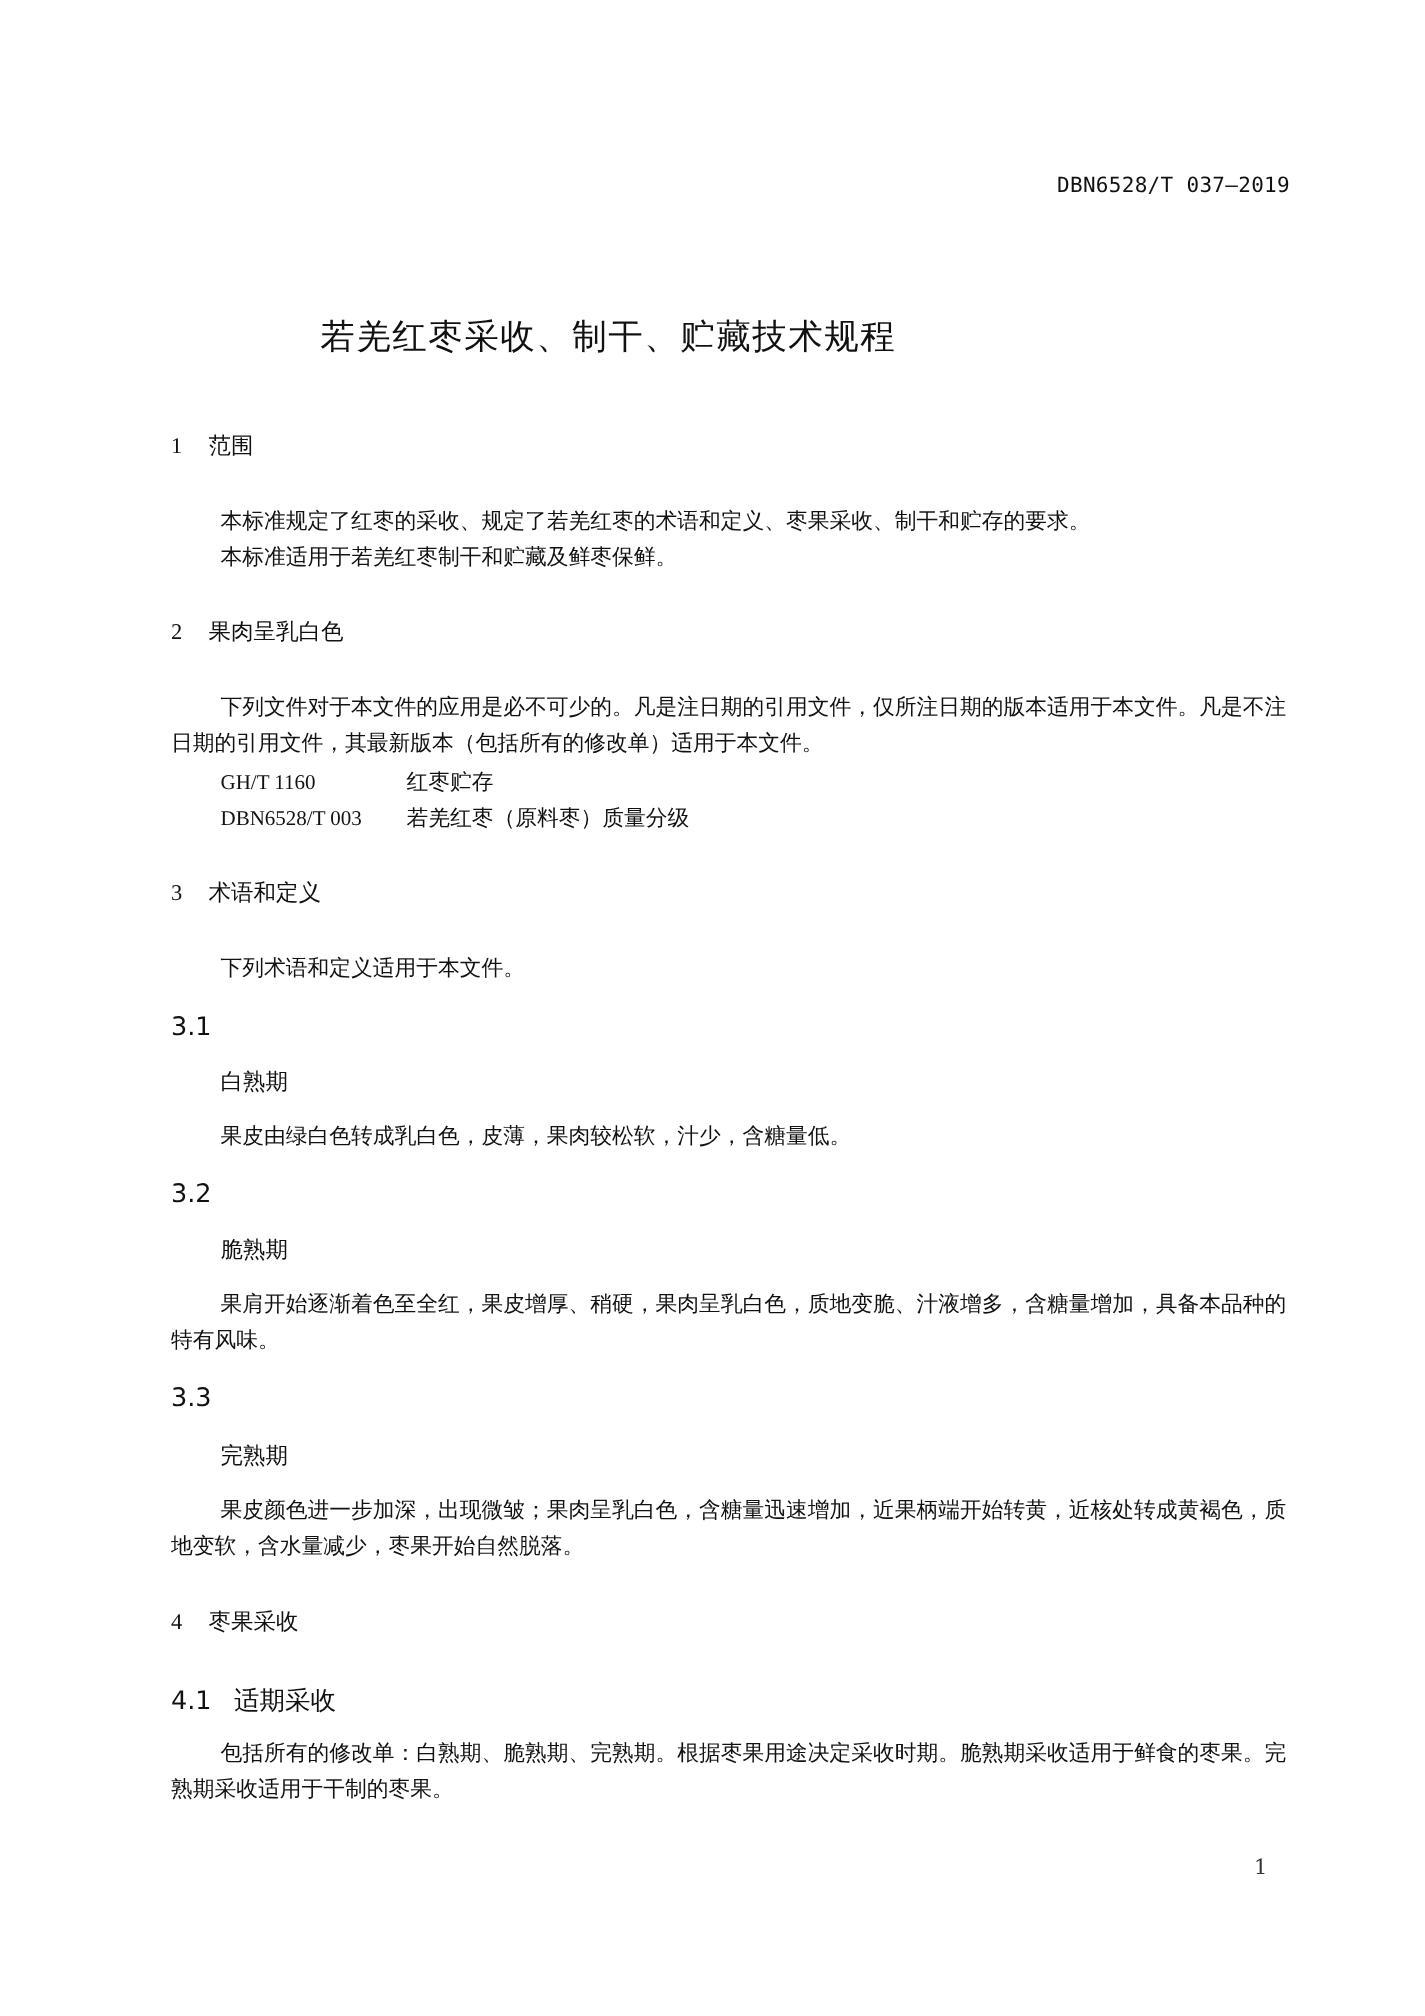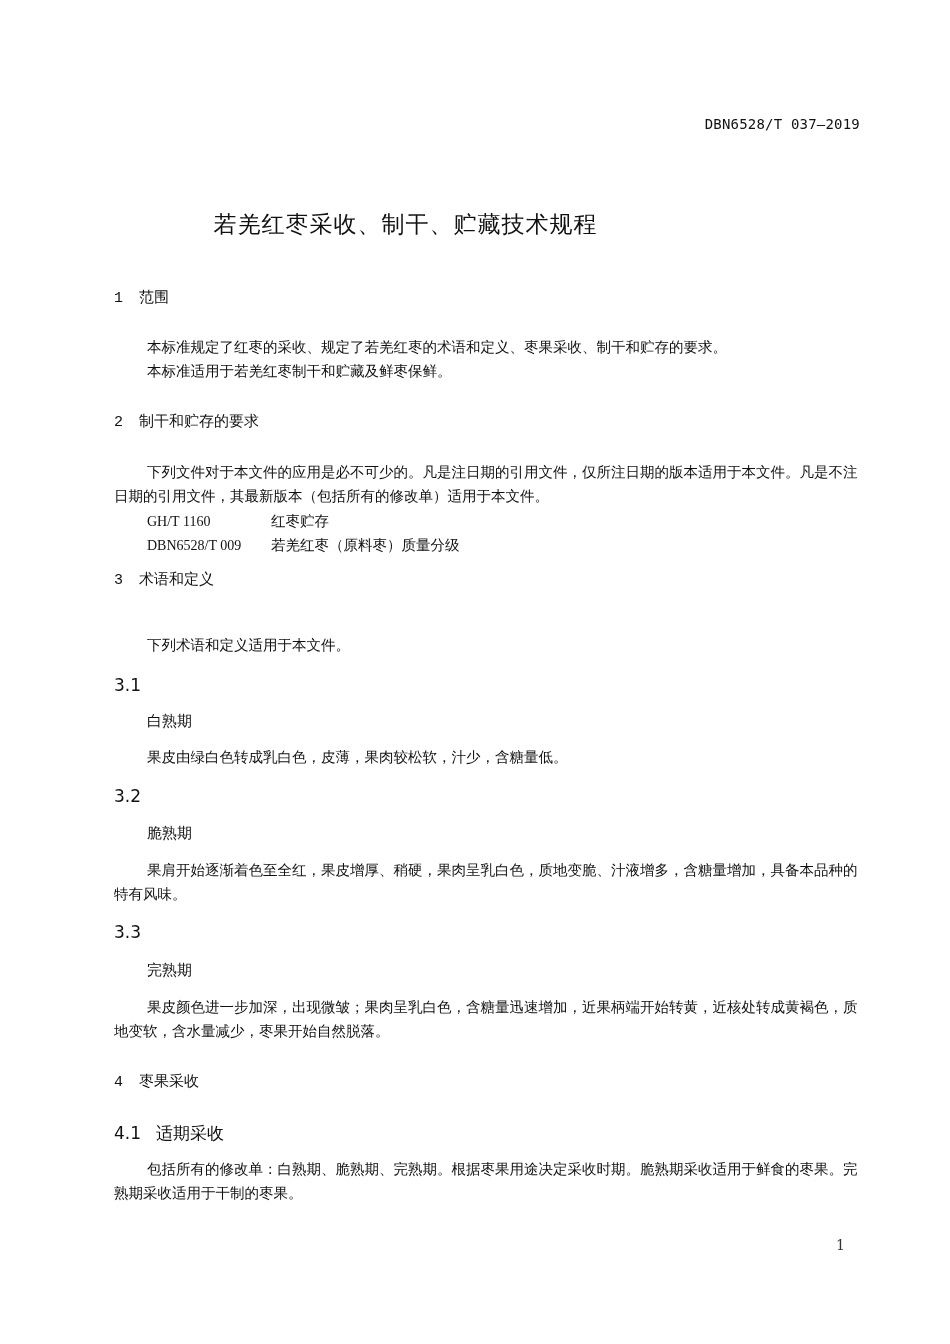--- a/index.html
+++ b/index.html
@@ -12,21 +12,21 @@
   .std-no {
     font-family: "DejaVu Sans Mono", "Liberation Mono", monospace;
     font-size: 14px; top: 116px; right: 90px; letter-spacing: 0.2px;
   }
   .title {
     font-family: "DejaVu Sans", "Liberation Sans", sans-serif;
     font-size: 23px; top: 209px; left: 0; width: 811px; text-align: center;
     letter-spacing: 1px;
   }
   .h1 {
-    font-family: Liberation Mono, monospace;
+    font-family: Liberation Serif, serif;
     font-size: 15px; left: 114px;
   }
   .h1 .num { display: inline-block; width: 25px; }
   .h2 {
     font-family: "DejaVu Sans", "Liberation Sans", sans-serif;
     font-size: 17px; left: 114px;
   }
   .h2 .num { display: inline-block; width: 42px; }
   .term {
     font-family: Liberation Serif, serif;
@@ -47,31 +47,31 @@
 <div class="abs std-no">DBN6528/T 037—2019</div>
 <div class="abs title">若羌红枣采收、制干、贮藏技术规程</div>
 
 <div class="abs h1" style="top:288px;">
   <span class="num">1</span><span>范围</span>
 </div>
 <div class="abs line" style="top:338px;">本标准规定了红枣的采收、规定了若羌红枣的术语和定义、枣果采收、制干和贮存的要求。</div>
 <div class="abs line" style="top:362px;">本标准适用于若羌红枣制干和贮藏及鲜枣保鲜。</div>
 
 <div class="abs h1" style="top:412px;">
-  <span class="num">2</span><span>制干和贮存的要求</span>
+  <span class="num">2</span><span>果肉呈乳白色</span>
 </div>
 <div class="abs para indent" style="top:460px;">下列文件对于本文件的应用是必不可少的。凡是注日期的引用文件，仅所注日期的版本适用于本文件。凡是不注日期的引用文件，其最新版本（包括所有的修改单）适用于本文件。</div>
 <div class="abs line" style="top:512px;">
   <span class="refcode">GH/T 1160</span><span>红枣贮存</span>
 </div>
 <div class="abs line" style="top:536px;">
-  <span class="refcode">DBN6528/T 009</span><span>若羌红枣（原料枣）质量分级</span>
+  <span class="refcode">DBN6528/T 003</span><span>若羌红枣（原料枣）质量分级</span>
 </div>
 
-<div class="abs h1" style="top:570px;">
+<div class="abs h1" style="top:586px;">
   <span class="num">3</span><span>术语和定义</span>
 </div>
 <div class="abs line" style="top:636px;text-align:right;">下列术语和定义适用于本文件。</div>
 
 <div class="abs h2" style="top:675px;">3.1</div>
 <div class="abs term" style="top:712px;">白熟期</div>
 <div class="abs line" style="top:748px;">果皮由绿白色转成乳白色，皮薄，果肉较松软，汁少，含糖量低。</div>
 
 <div class="abs h2" style="top:786px;">3.2</div>
 <div class="abs term" style="top:824px;">脆熟期</div>

